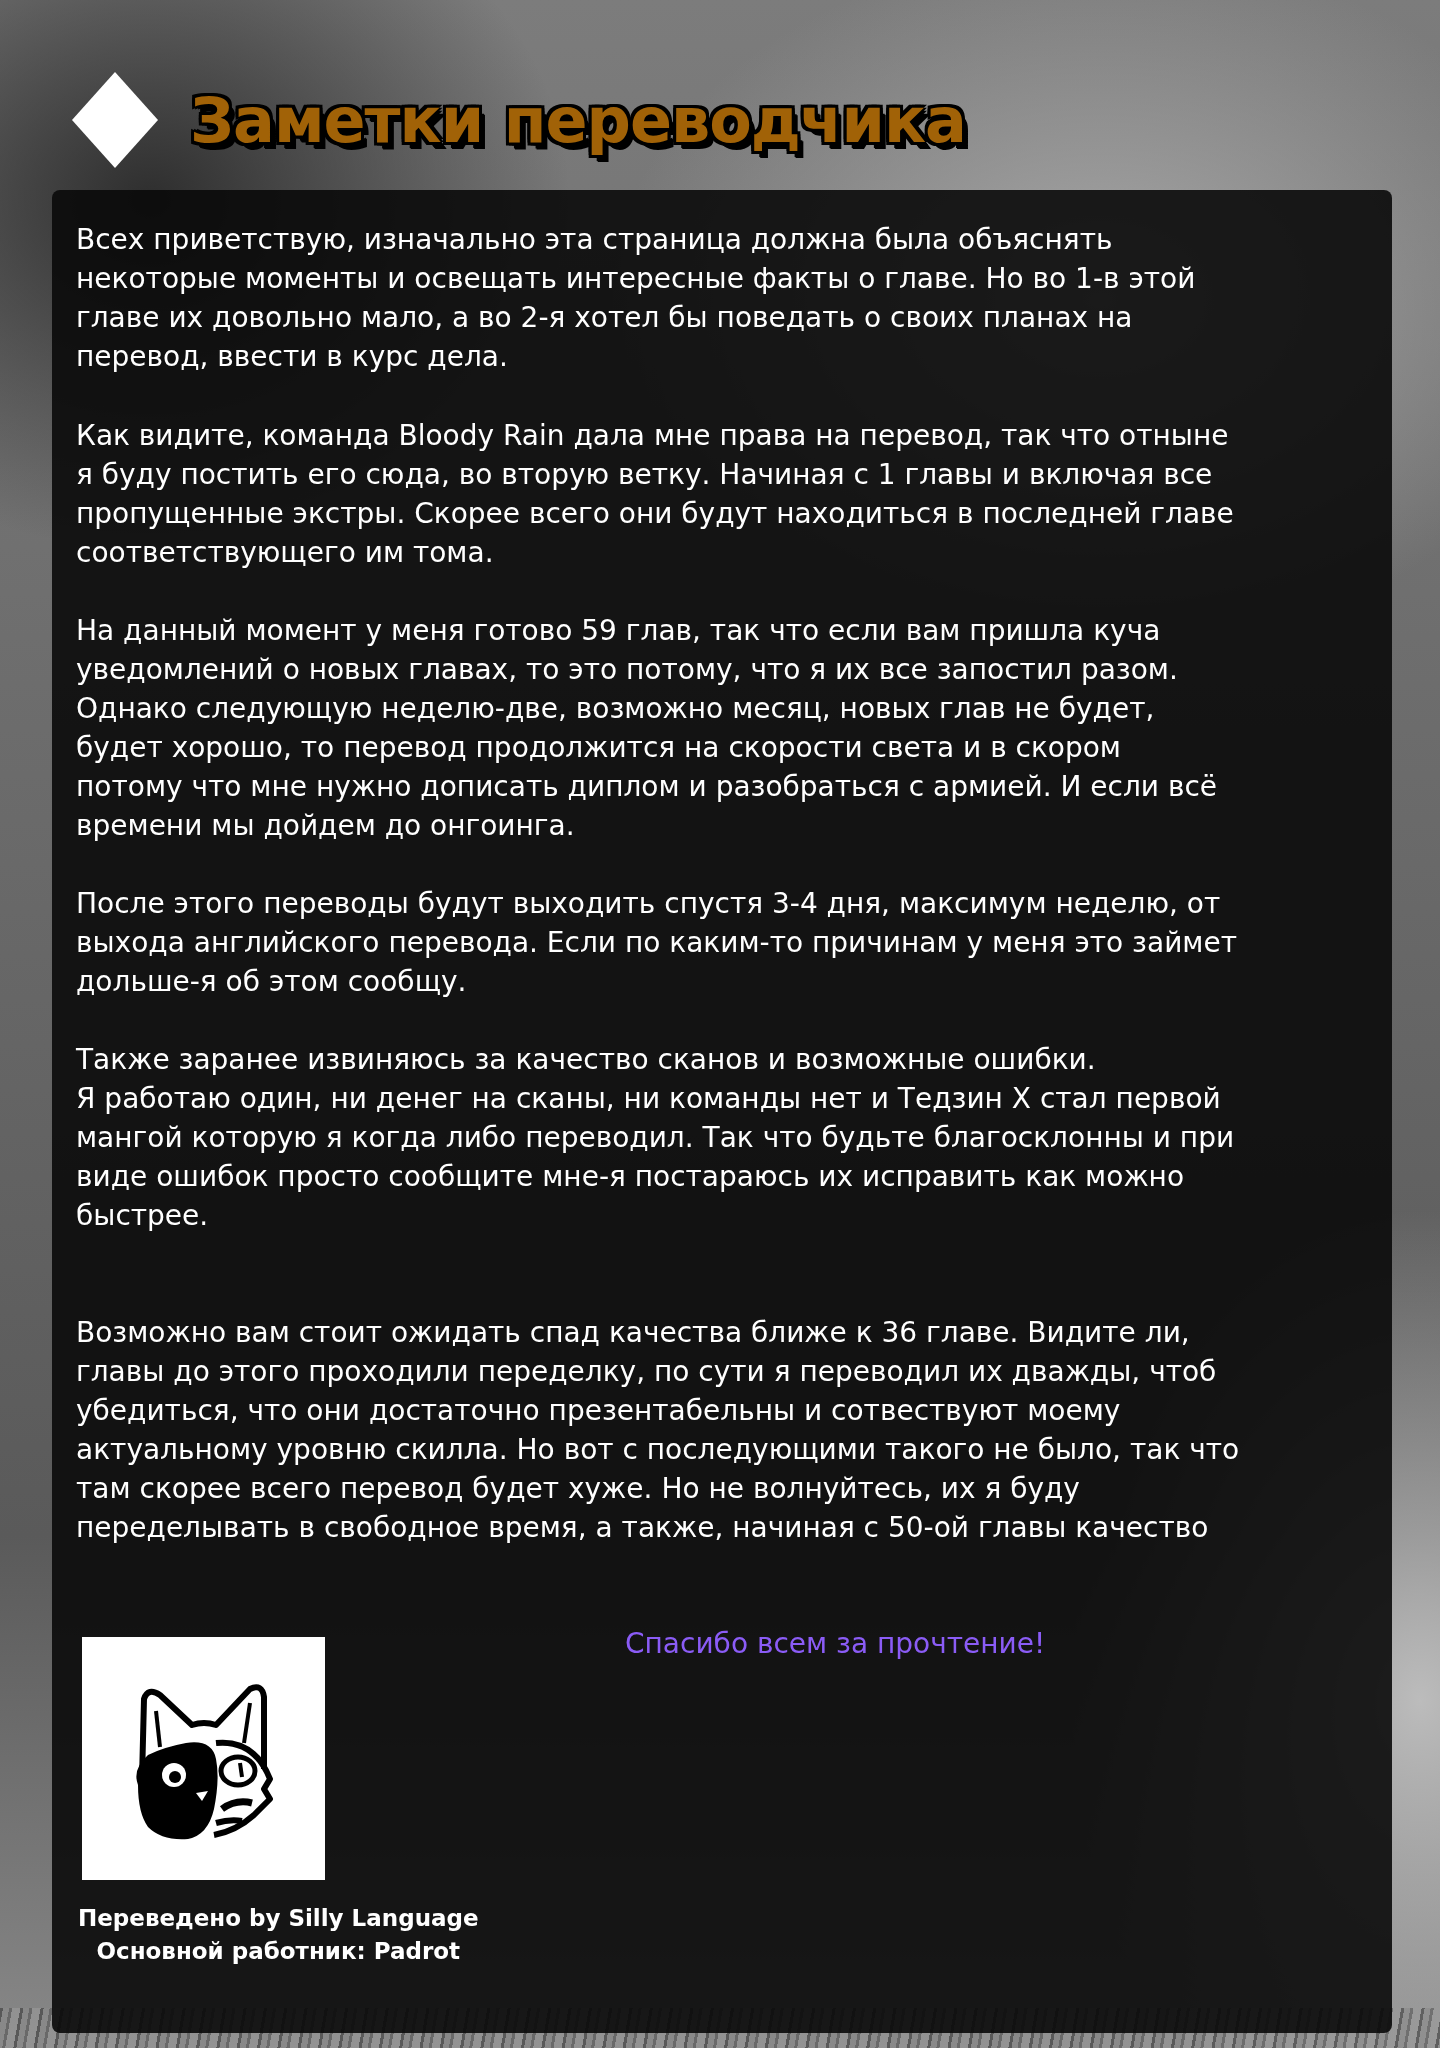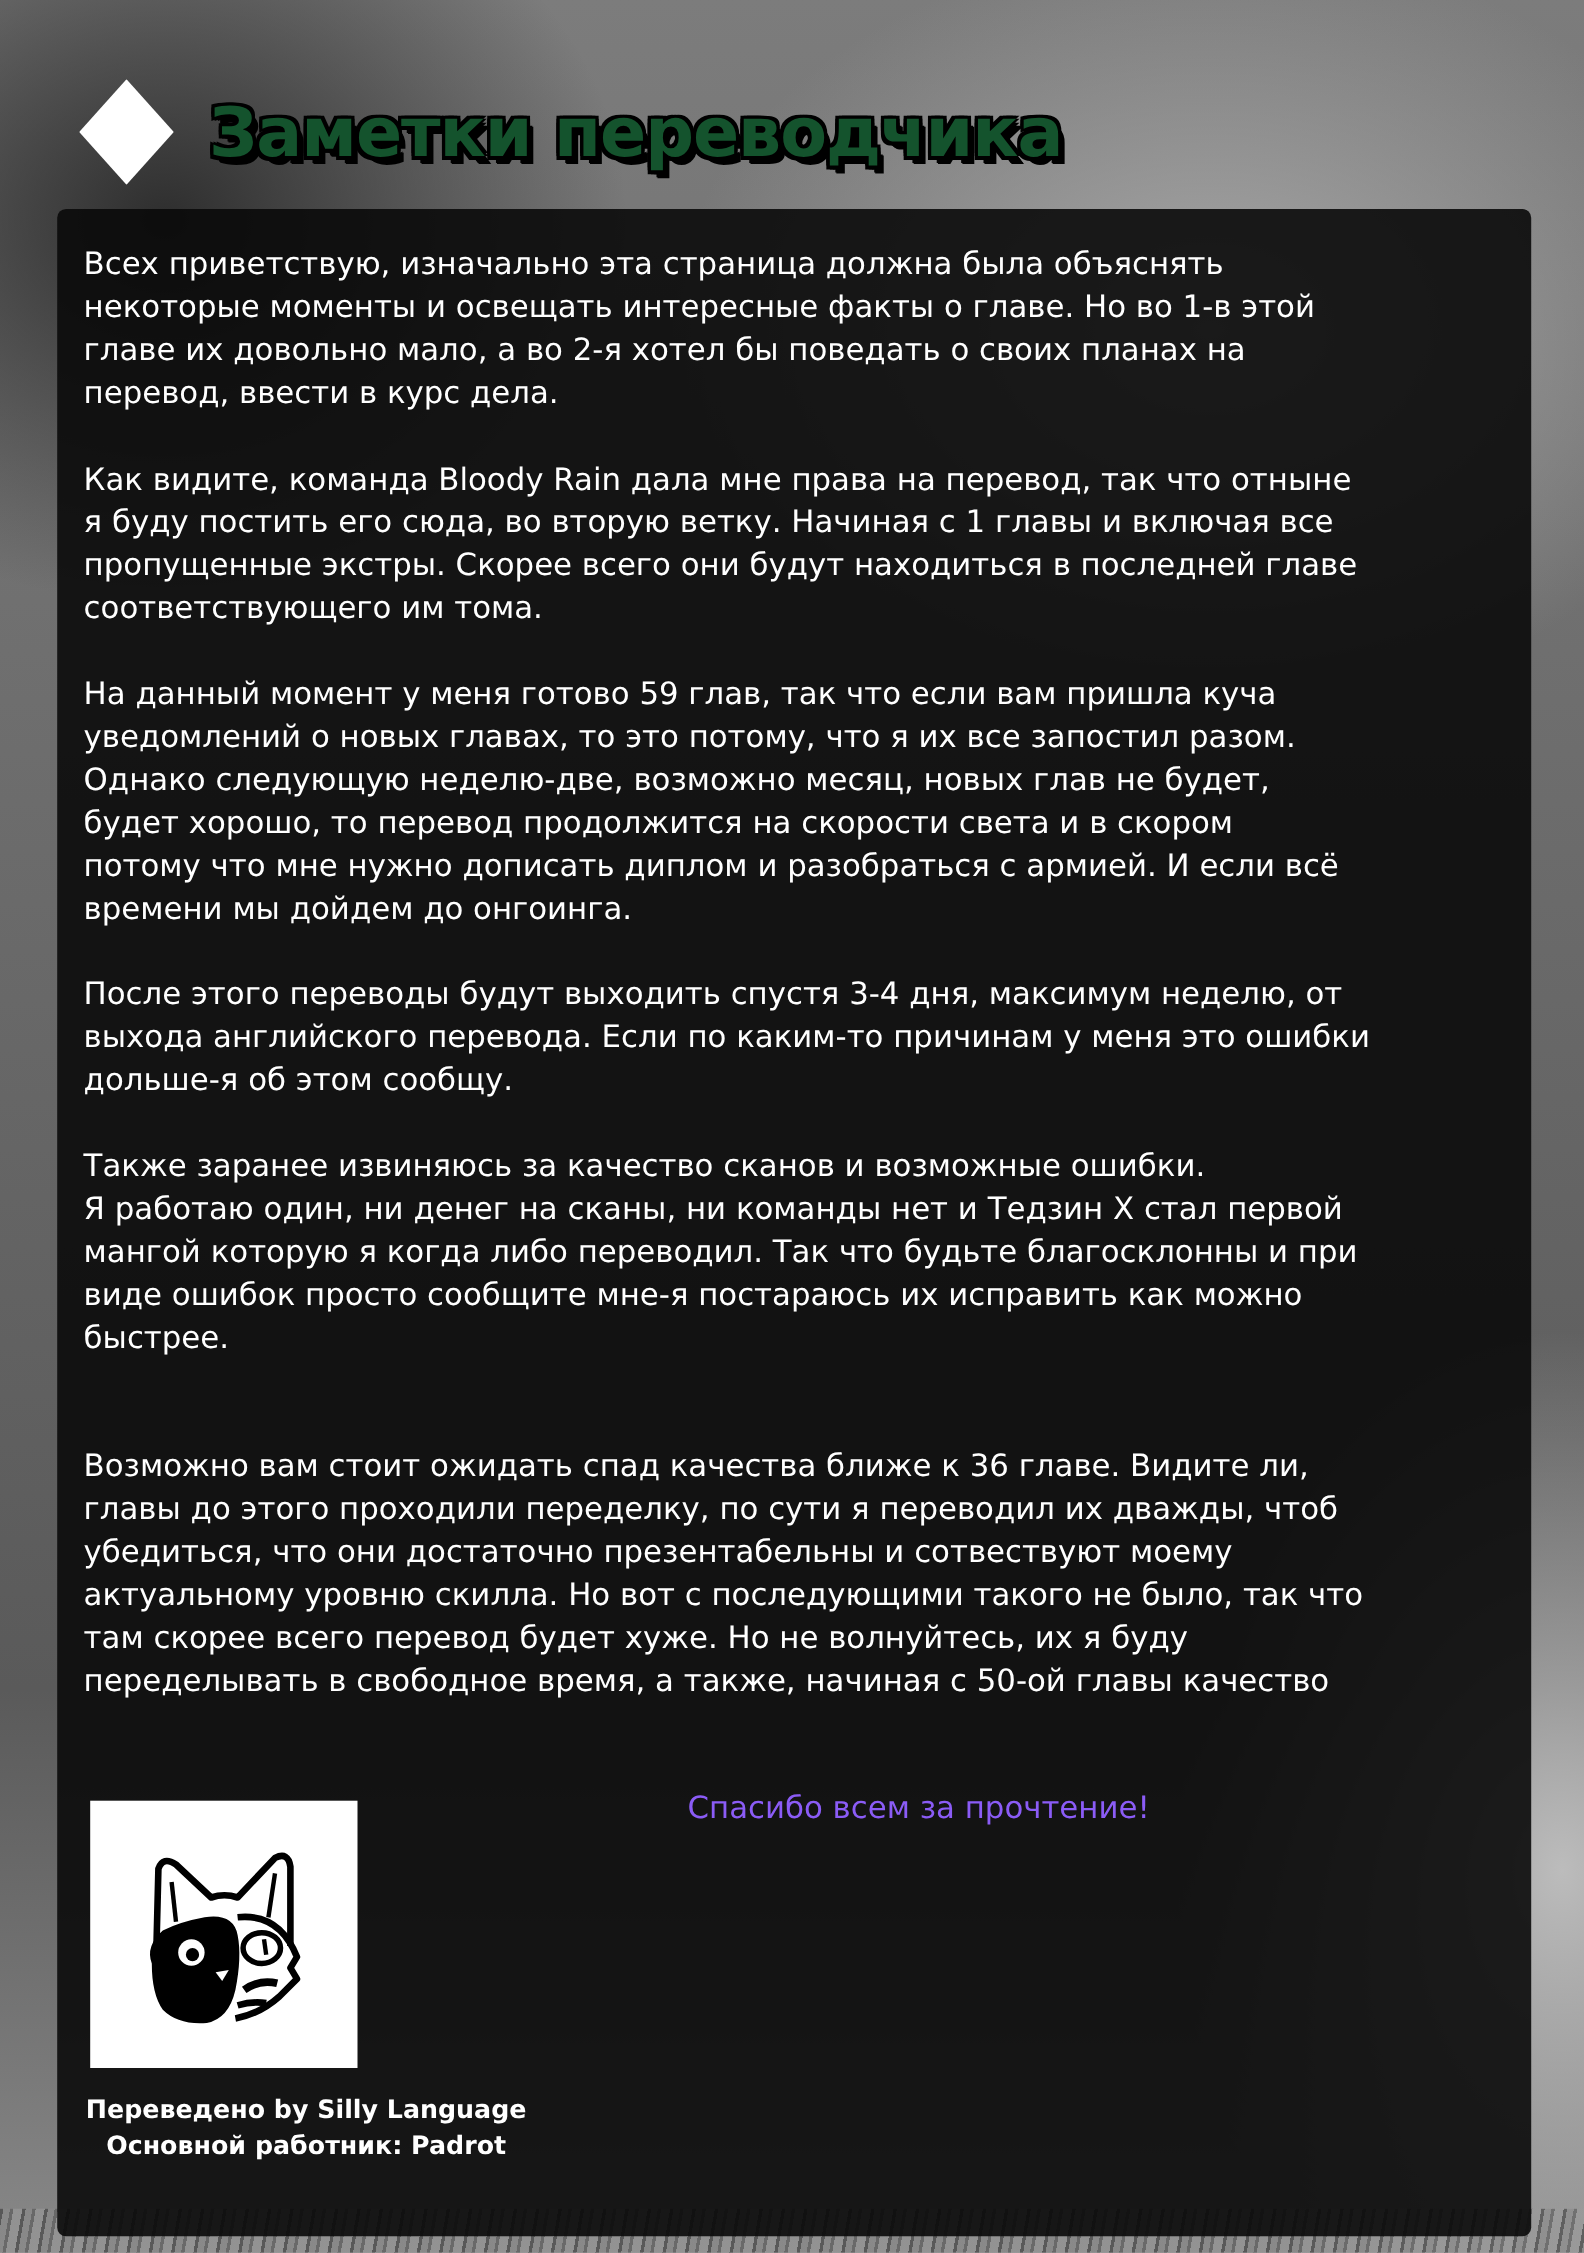--- a/index.html
+++ b/index.html
@@ -16,21 +16,21 @@
     position:absolute; left:0; right:0; bottom:0; height:40px;
     background: repeating-linear-gradient(100deg, #3a3a3a 0 3px, #8a8a8a 3px 9px, #555 9px 12px, #9a9a9a 12px 20px);
     opacity:.6;
   }
   .title-row { position:absolute; left:72px; top:72px; height:96px; display:flex; align-items:center; }
   .diamond { width:86px; height:96px; position:relative; }
   .diamond svg { width:86px; height:96px; display:block; }
   .title {
     margin-left:32px;
     font-family:"DejaVu Sans", sans-serif; font-weight:bold;
-    font-size:62px; color:#14532d; letter-spacing:-1px;
+    font-size:62px; color:#a16207; letter-spacing:-1px;
     text-shadow:
       -3px -3px 0 #000, 3px -3px 0 #000, -3px 3px 0 #000, 3px 3px 0 #000,
       0 -3px 0 #000, 0 3px 0 #000, -3px 0 0 #000, 3px 0 0 #000,
       5px 6px 0 #000, 6px 7px 0 #000;
     white-space:nowrap;
   }
   .panel {
     position:absolute; left:52px; top:190px; width:1340px; height:1843px;
     background:rgba(10,10,10,0.9);
     border-radius:8px;
@@ -80,21 +80,21 @@
   <span class="line">На данный момент у меня готово 59 глав, так что если вам пришла куча</span>
   <span class="line">уведомлений о новых главах, то это потому, что я их все запостил разом.</span>
   <span class="line">Однако следующую неделю-две, возможно месяц, новых глав не будет,</span>
   <span class="line">будет хорошо, то перевод продолжится на скорости света и в скором</span>
   <span class="line">потому что мне нужно дописать диплом и разобраться с армией. И если всё</span>
   <span class="line">времени мы дойдем до онгоинга.</span>
 </div>
 
 <div class="para" style="top:884px">
   <span class="line">После этого переводы будут выходить спустя 3-4 дня, максимум неделю, от</span>
-  <span class="line">выхода английского перевода. Если по каким-то причинам у меня это ошибки</span>
+  <span class="line">выхода английского перевода. Если по каким-то причинам у меня это займет</span>
   <span class="line">дольше-я об этом сообщу.</span>
 </div>
 
 <div class="para" style="top:1040px">
   <span class="line">Также заранее извиняюсь за качество сканов и возможные ошибки.</span>
   <span class="line">Я работаю один, ни денег на сканы, ни команды нет и Тедзин Х стал первой</span>
   <span class="line">мангой которую я когда либо переводил. Так что будьте благосклонны и при</span>
   <span class="line">виде ошибок просто сообщите мне-я постараюсь их исправить как можно</span>
   <span class="line">быстрее.</span>
 </div>

